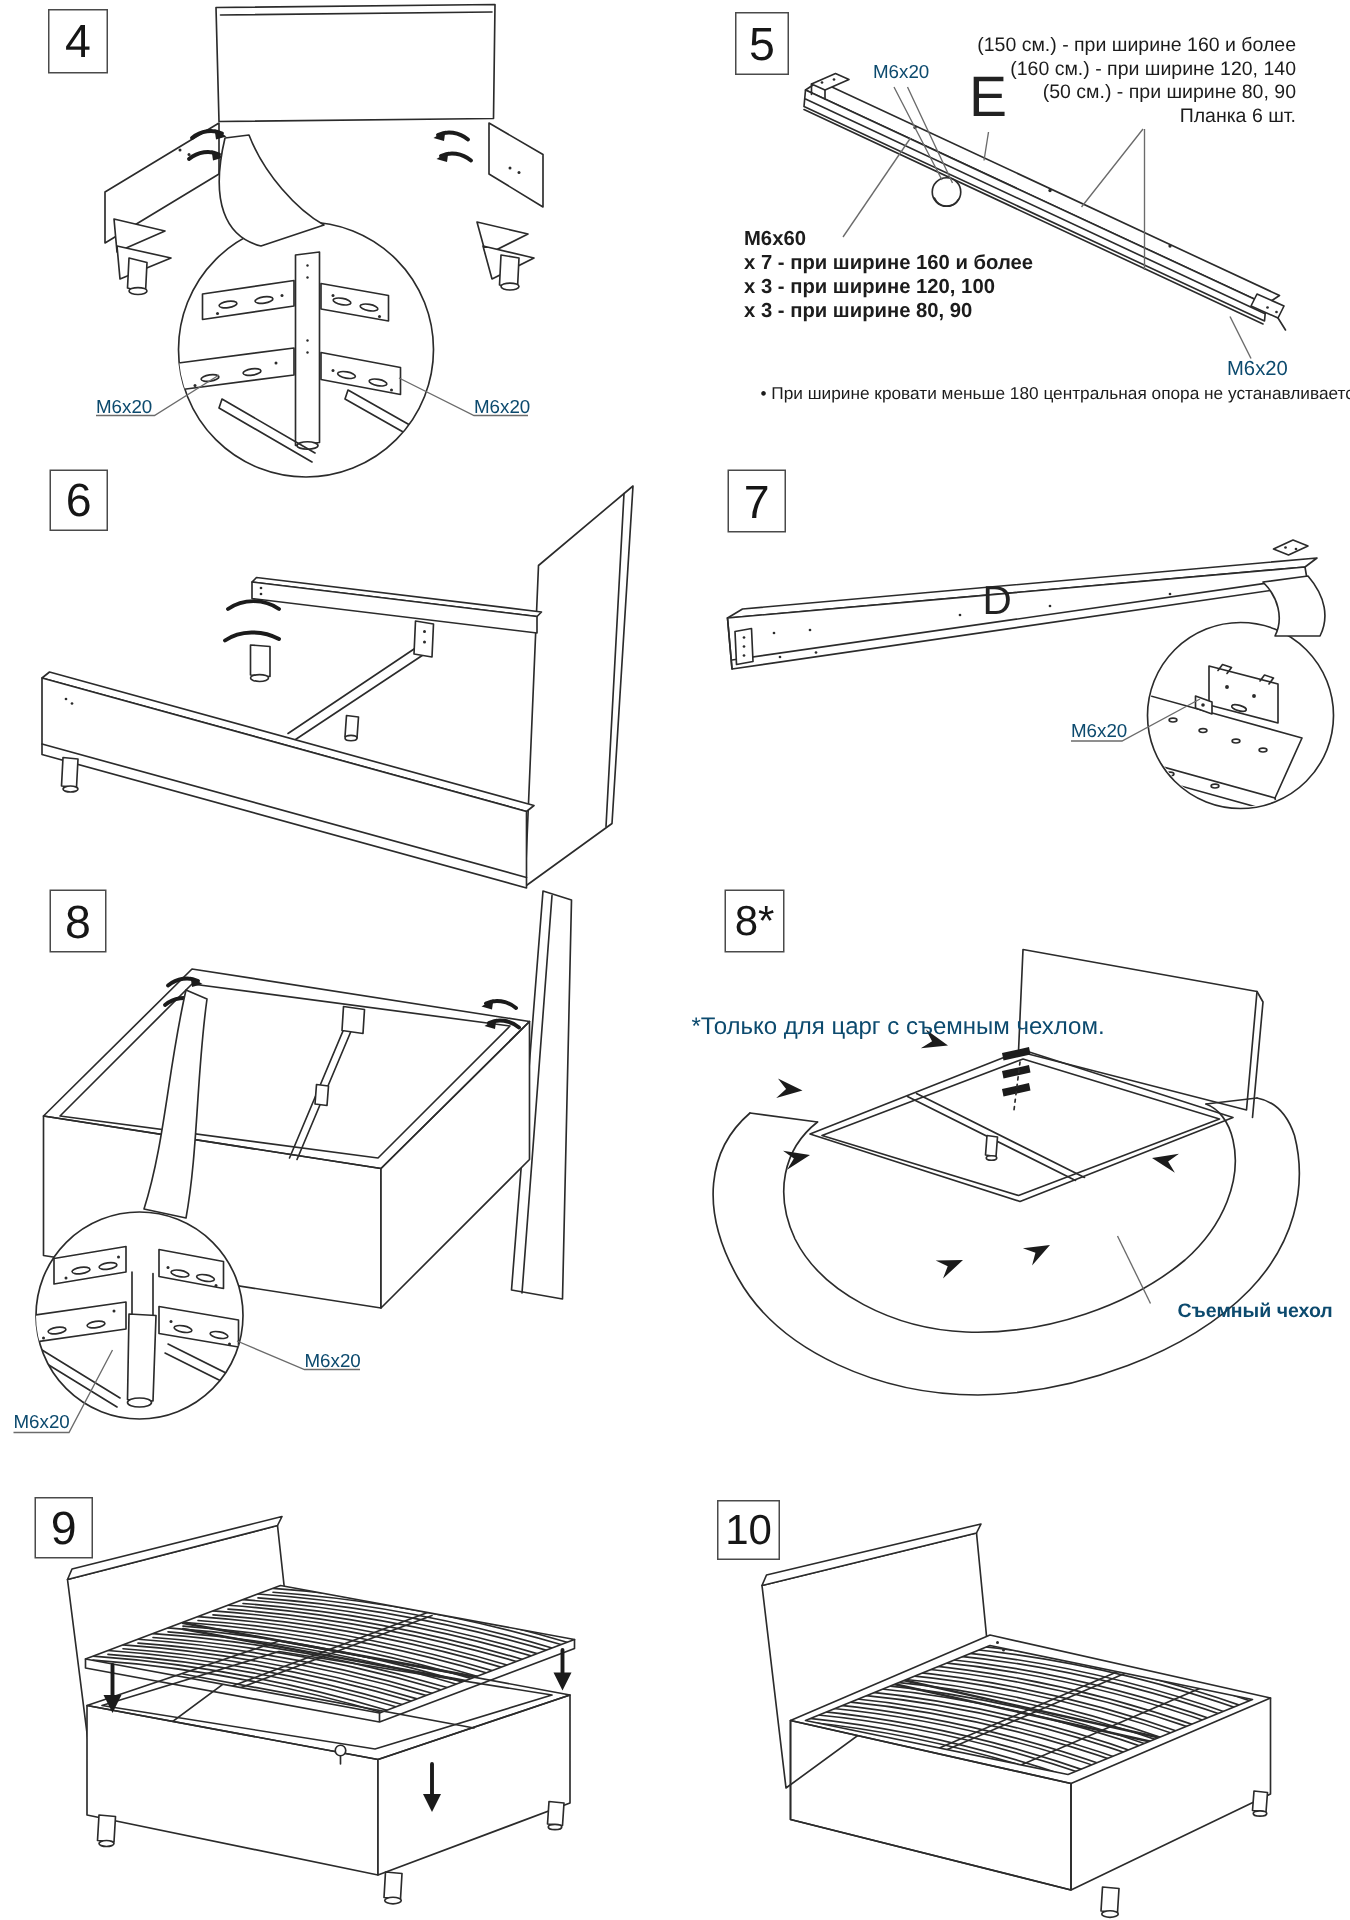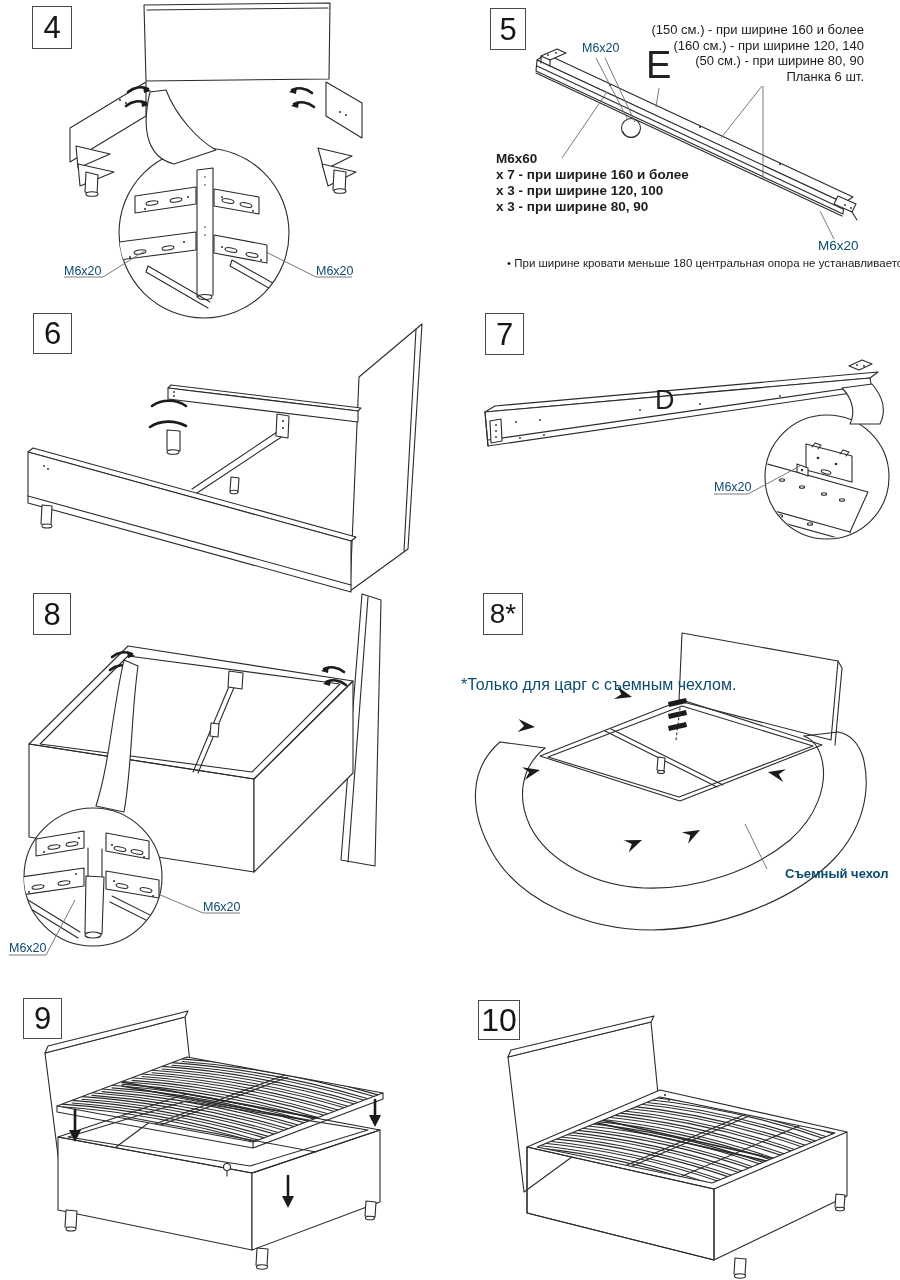--- a/index.html
+++ b/index.html
@@ -382,21 +382,21 @@
     </g>
   </svg>
 
   <div class="stepnum" style="left:32px;top:6px;width:38px;height:41px;">4</div>
   <div class="stepnum" style="left:490px;top:8px;width:34px;height:40px;">5</div>
   <div class="stepnum" style="left:33px;top:313px;width:37px;height:39px;">6</div>
   <div class="stepnum" style="left:485px;top:313px;width:37px;height:40px;">7</div>
   <div class="stepnum" style="left:33px;top:593px;width:36px;height:40px;">8</div>
   <div class="stepnum" style="left:483px;top:593px;width:38px;height:40px;font-size:28px;">8*</div>
   <div class="stepnum" style="left:23px;top:998px;width:37px;height:39px;">9</div>
-  <div class="stepnum" style="left:478px;top:1000px;width:40px;height:38px;font-size:32px;">10</div>
+  <div class="stepnum" style="left:478px;top:1000px;width:40px;height:38px;font-size:28px;">10</div>
 
   <div class="lbl" style="left:64px;top:264px;">M6x20</div>
   <div class="lbl" style="left:316px;top:264px;">M6x20</div>
 
   <div class="opts">
     <div>(150 см.) - при ширине 160 и более</div>
     <div>(160 см.) - при ширине 120, 140</div>
     <div>(50 см.) - при ширине 80, 90</div>
     <div>Планка 6 шт.</div>
   </div>

